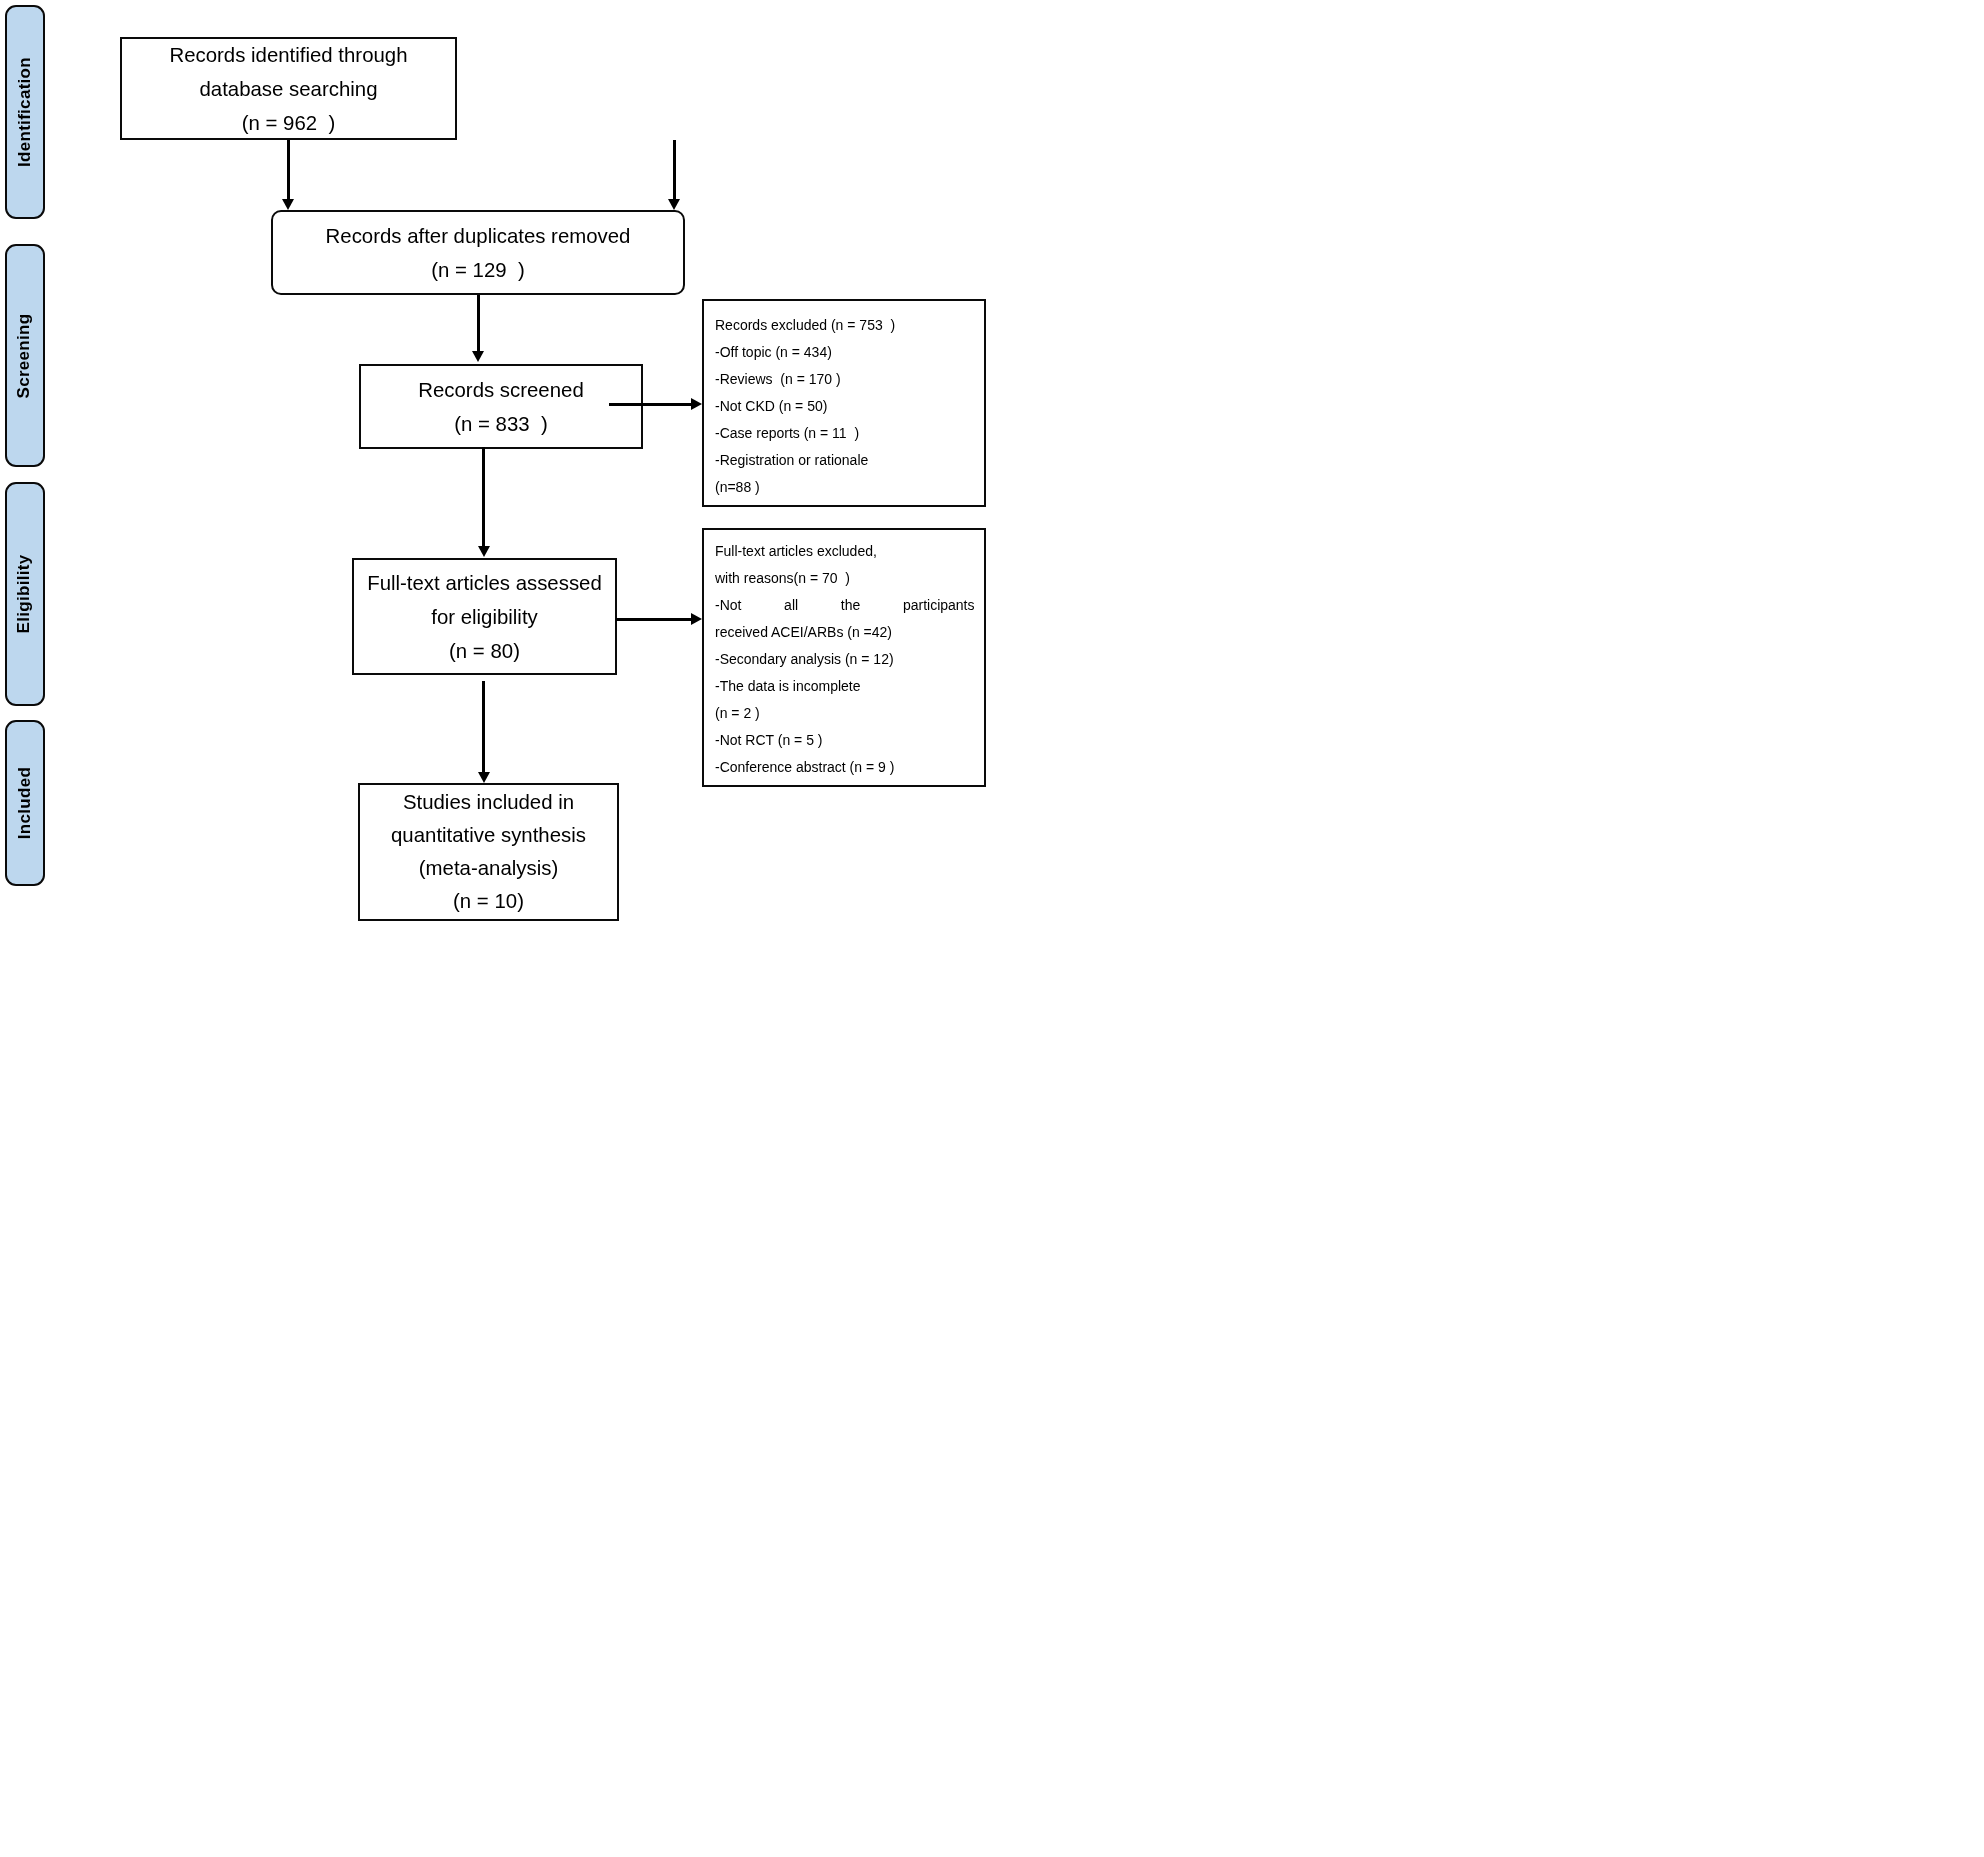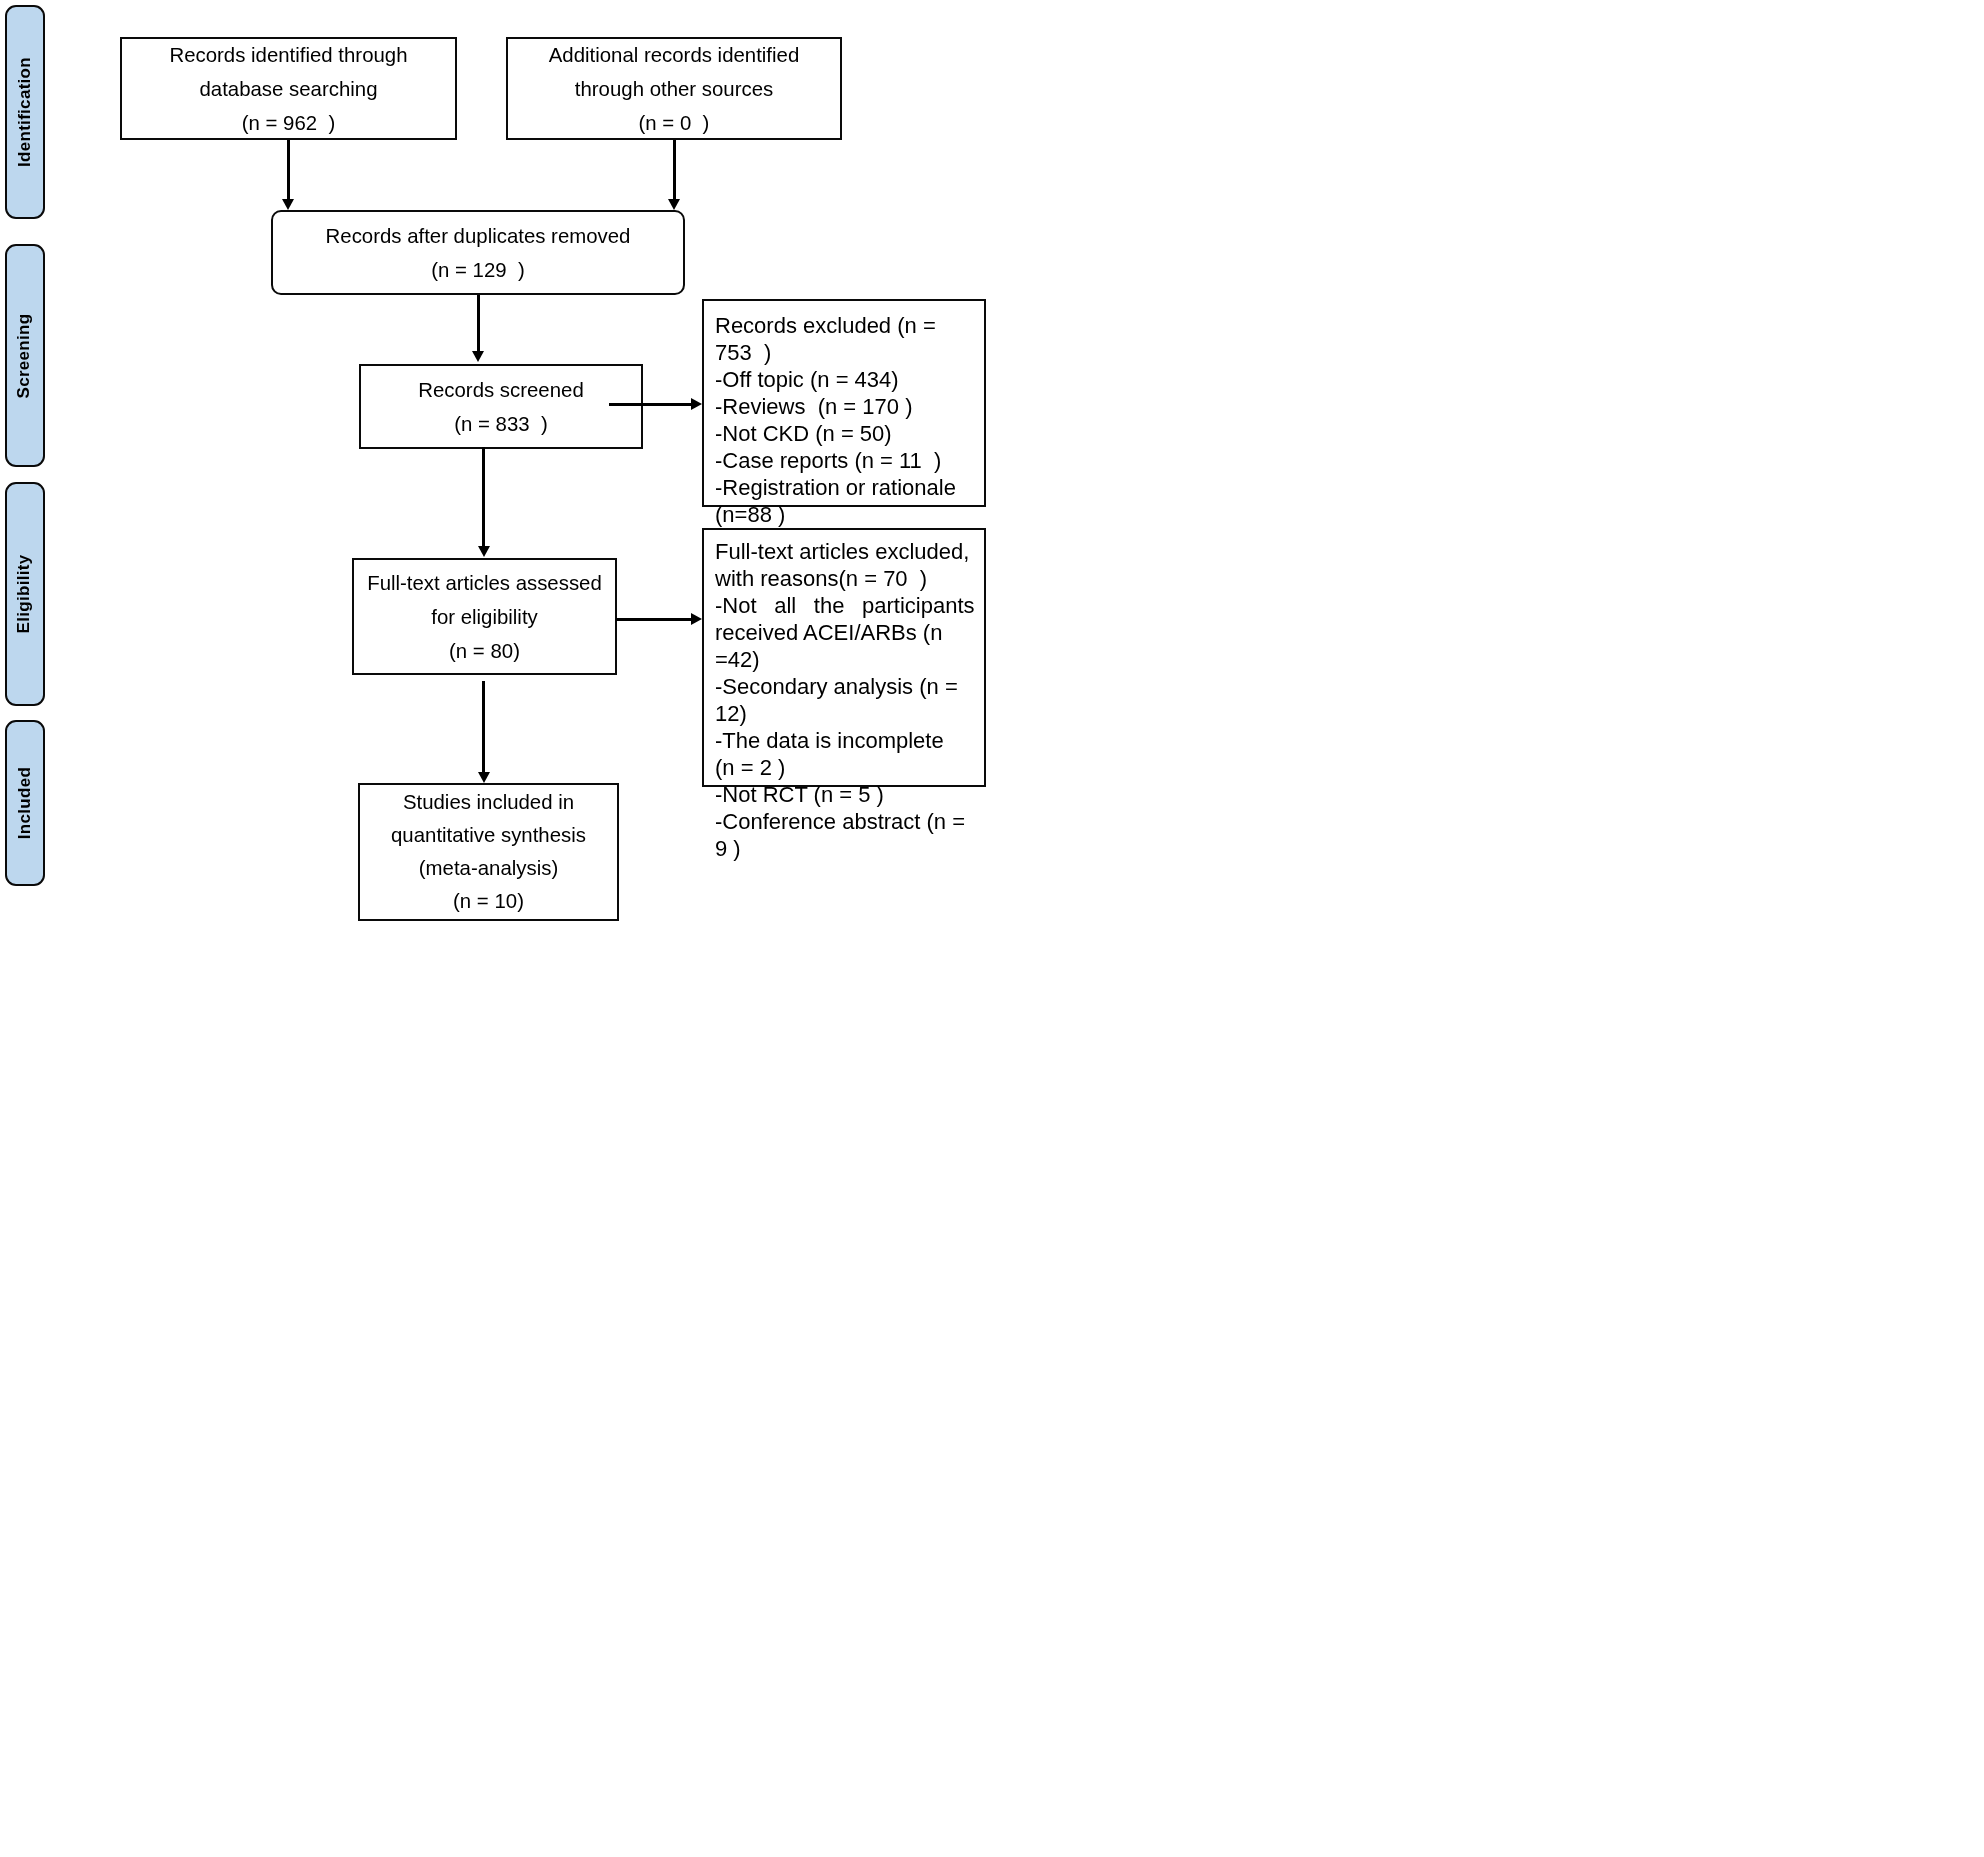--- a/index.html
+++ b/index.html
@@ -43,21 +43,21 @@
     flex-direction:column;
     align-items:center;
     justify-content:center;
     text-align:left;
     font-size:20.4px;
   }
   .main .line { line-height:34px; white-space:pre-wrap; }
   .box8 .line { line-height:33px; }
   .side {
     border-width:2px;
-    font-size:22px;
+    font-size:14px;
     text-align:left;
   }
   .side .line { line-height:27px; white-space:pre-wrap; }
   .side.box5 { padding:11px 11px 0 11px; }
   .side.box7 { padding:8.1px 9.5px 0 11px; }
   .justify-line { text-align:justify; text-align-last:justify; }
   
   .vline { position:absolute; width:2.7px; background:#000; }
   .hline { position:absolute; height:2.7px; background:#000; }
   .arrow-down {
@@ -90,25 +90,20 @@
   <div class="stage" style="top: 720px; height: 166px; background: rgb(189, 215, 238);">
     <span class="stage-text">Included</span>
   </div>
 
   <div class="flowbox main" style="left:120px;top:37px;width:337px;height:103px;">
     <div class="line">Records identified through</div>
     <div class="line">database searching</div>
     <div class="line">(n = 962  )</div>
   </div>
 
-  <div class="flowbox main" style="left:506px;top:37px;width:336px;height:103px;">
-    <div class="line">Additional records identified</div>
-    <div class="line">through other sources</div>
-    <div class="line">(n = 0  )</div>
-  </div>
 
   <div class="flowbox main" style="left:271px;top:210px;width:414px;height:85px;border-radius:10px;">
     <div class="line">Records after duplicates removed</div>
     <div class="line">(n = 129  )</div>
   </div>
 
   <div class="flowbox main" style="left:359px;top:364px;width:284px;height:85px;">
     <div class="line">Records screened</div>
     <div class="line">(n = 833  )</div>
   </div>

